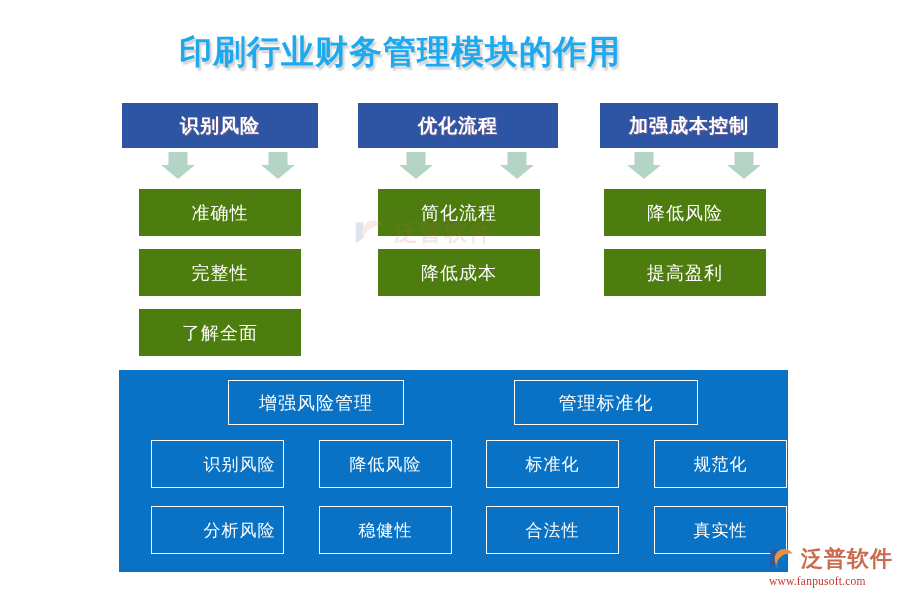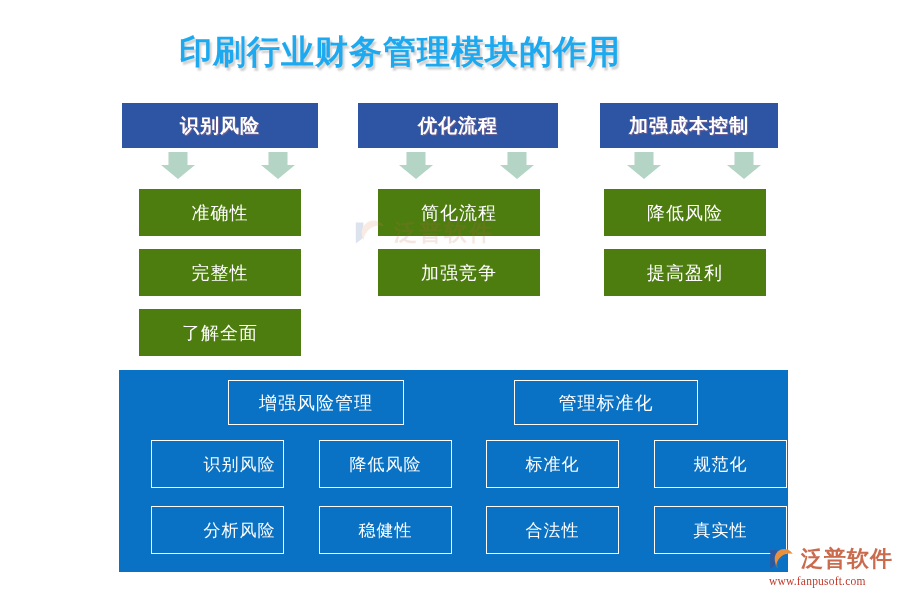--- a/index.html
+++ b/index.html
@@ -181,21 +181,21 @@
   <div class="arrow" style="left:161px; top:152px;"></div>
   <div class="arrow" style="left:261px; top:152px;"></div>
   <div class="item-box c1 r1">准确性</div>
   <div class="item-box c1 r2">完整性</div>
   <div class="item-box c1 r3">了解全面</div>
 
   <div class="col-head h2">优化流程</div>
   <div class="arrow" style="left:399px; top:152px;"></div>
   <div class="arrow" style="left:500px; top:152px;"></div>
   <div class="item-box c2 r1">简化流程</div>
-  <div class="item-box c2 r2">加强竞争</div>
+  <div class="item-box c2 r2">降低成本</div>
 
   <div class="col-head h3">加强成本控制</div>
   <div class="arrow" style="left:627px; top:152px;"></div>
   <div class="arrow" style="left:727px; top:152px;"></div>
   <div class="item-box c3 r1">降低风险</div>
   <div class="item-box c3 r2">提高盈利</div>
 
   <div class="watermark">
     <svg width="38" height="38" viewBox="0 0 40 40">
       <path d="M4 10 L4 32 L12 26 L12 10 Z" fill="#2D55A3"></path>

